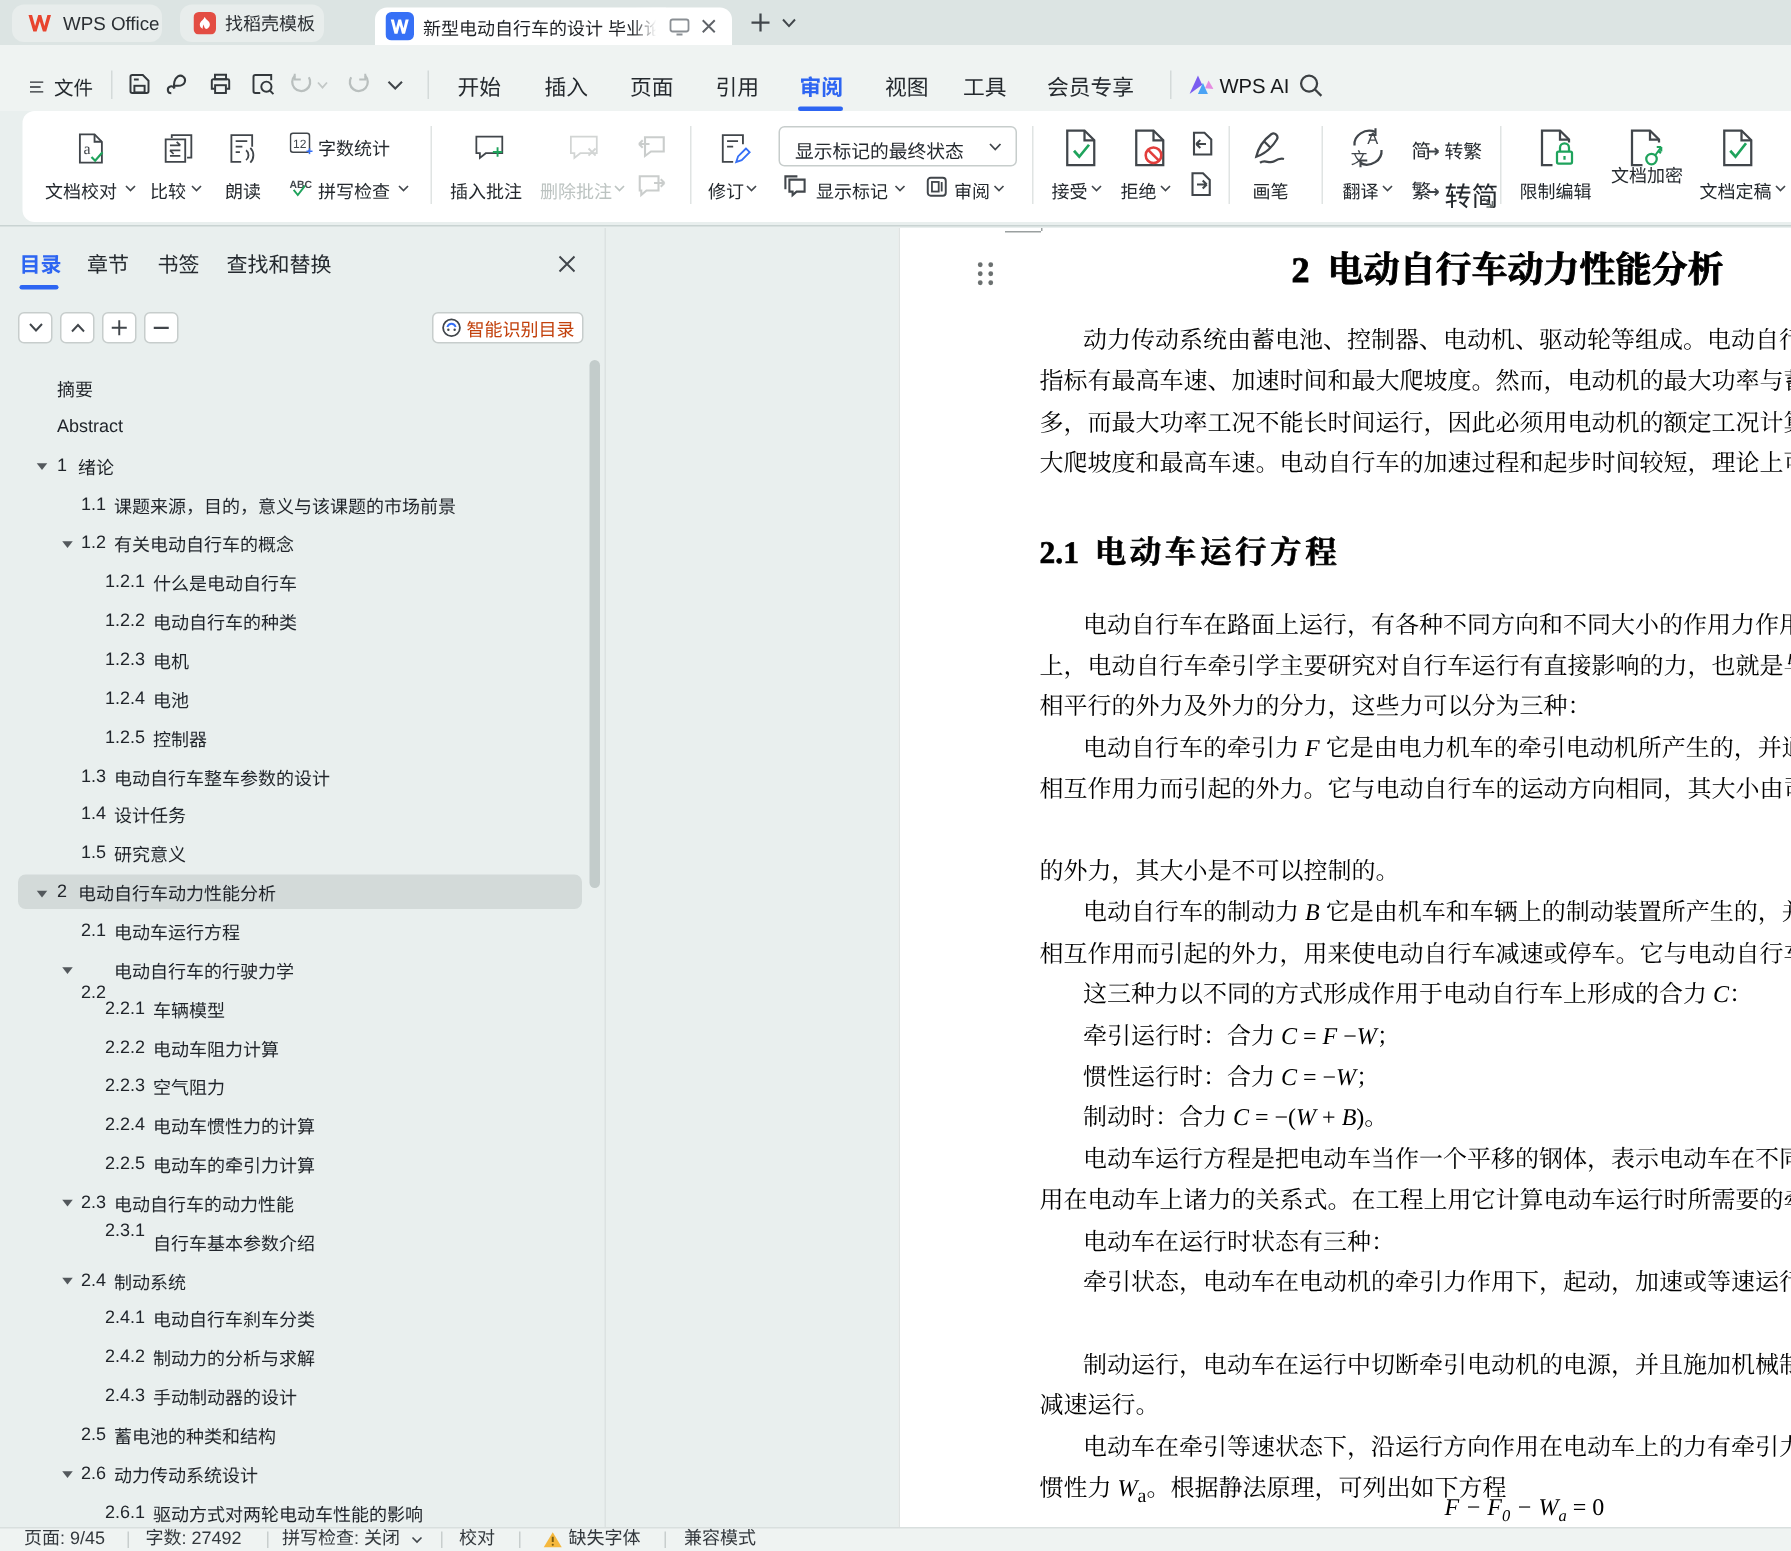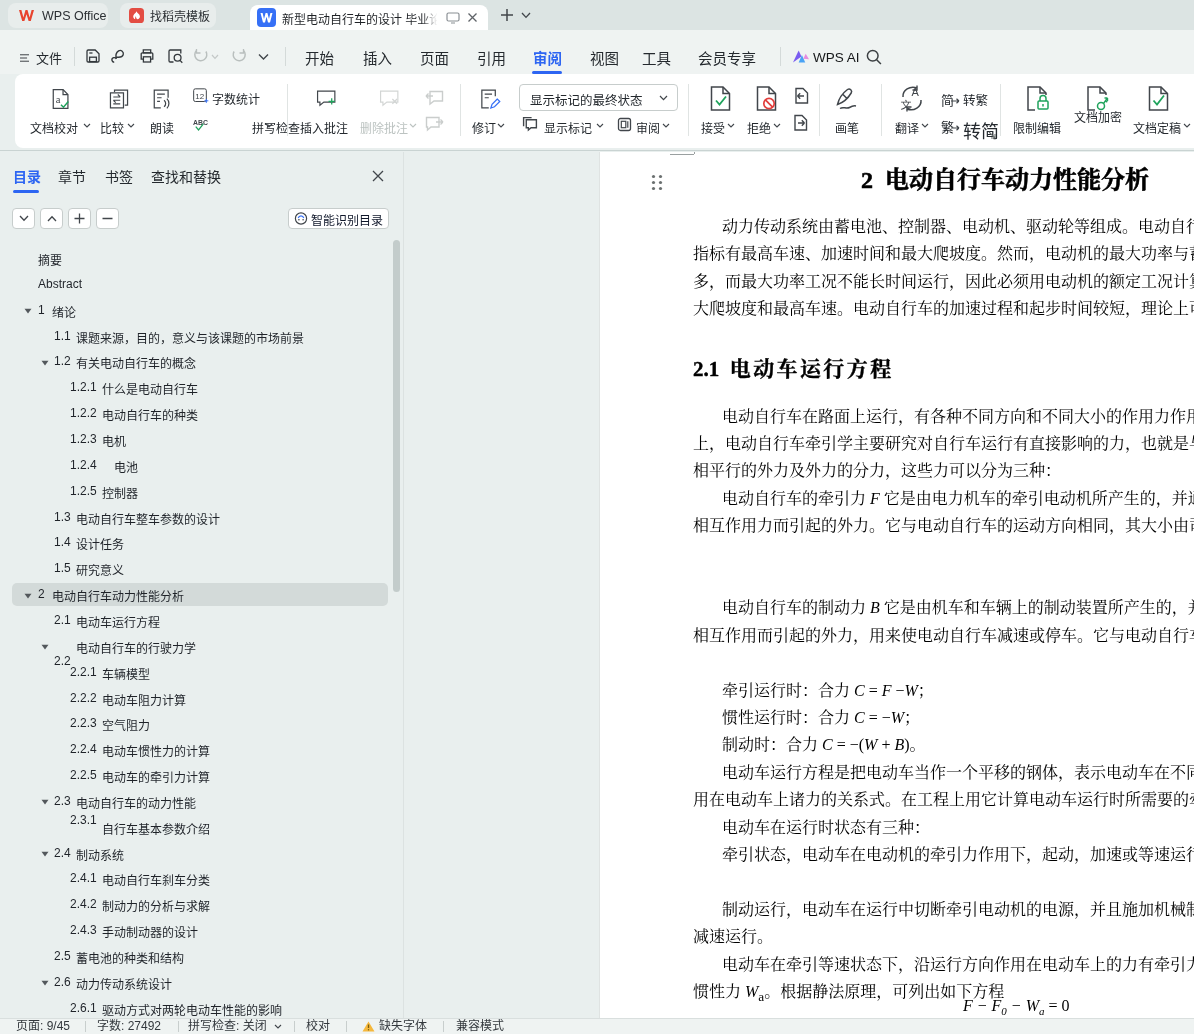--- a/index.html
+++ b/index.html
@@ -158,21 +158,21 @@
   <svg class="abs" style="left:193px; top:14px;" width="16" height="15" viewBox="0 0 24 22">
       <rect x="1" y="1" width="19" height="19" rx="2.5" fill="none" stroke="#41464b" stroke-width="1.5"></rect>
       <text x="3.5" y="16" font-size="12" font-family="Liberation Sans" fill="#41464b">12</text>
       <path d="M20 16 v6 M17 19 h6" stroke="#3670f6" stroke-width="1.5"></path>
     </svg>
   <div class="rlabel" style="left:212px; top:16px;">字数统计</div>
   <svg class="abs" style="left:193px; top:42px;" width="18" height="19" viewBox="0 0 26 19">
       <text x="0" y="9" font-size="10" font-weight="bold" font-family="Liberation Sans" fill="#41464b">ABC</text>
       <path d="M4 11 L8 16 L15 7" fill="none" stroke="#1fa35c" stroke-width="1.8"></path>
     </svg>
-  <div class="rlabel" style="left:212px; top:44.5px;margin-left:40px;">拼写检查</div>
+  <div class="rlabel" style="left:212px; top:44.5px;">拼写检查</div>
   <svg class="abs" style="left:265px; top:49px;" width="8" height="6" viewBox="0 0 8 6">
       <path d="M1 1 L4 4 L7 1" fill="none" stroke="#41464b" stroke-width="1.1"></path>
     </svg>
   <div class="rdiv" style="left:287px;"></div>
 
   <svg class="abs" style="left:316px; top:14px;" width="22" height="22" viewBox="0 0 28 26">
       <path d="M2 3 H24 V17 H10 L5 21 V17 H2 Z" fill="none" stroke="#41464b" stroke-width="1.5"></path>
       <path d="M20 12 v8 M16 16 h8" stroke="#1fa35c" stroke-width="1.6"></path>
     </svg>
   <div class="rlabel" style="left:300px; top:44.5px;">插入批注</div>
@@ -344,21 +344,21 @@
         <path d="M0.5 1.5 H10.5" stroke="#41464b" stroke-width="1.5"></path>
       </svg>
     </div>
   <div class="abs" style="left:288px; top:56px; width:101px; height:21px; background:#fff; border:1px solid #c7cdcc; border-radius:4px;"></div>
   <svg class="abs" style="left:294px; top:60px;" width="14" height="13" viewBox="0 0 14 13">
       <circle cx="7" cy="6.5" r="5.6" fill="none" stroke="#41464b" stroke-width="1.2"></circle>
       <path d="M4.2 6 a3 3.4 0 0 1 5.6 0" fill="none" stroke="#3670f6" stroke-width="1.2"></path>
       <circle cx="4.9" cy="7.8" r="0.8" fill="#41464b"></circle>
       <circle cx="9.1" cy="7.8" r="0.8" fill="#41464b"></circle>
     </svg>
-  <div class="abs" style="left:311px; top:59px; font-size:12px; color:#0f172a;">智能识别目录</div>
+  <div class="abs" style="left:311px; top:59px; font-size:12px; color:#c2410c;">智能识别目录</div>
   <div class="abs" style="left:12px; top:431px; width:376px; height:23px; background:#d3dad9; border-radius:5px;"></div>
   <div class="abs" style="left:393px; top:88px; width:7px; height:352px; background:#c3cccb; border-radius:3.5px;"></div>
 <div class="tocitem" style="left:38px; top:99.0px;">摘要</div>
 <div class="tocitem" style="left:38px; top:124.9px;">Abstract</div>
 <svg class="abs" style="left:24px; top:156.2px;" width="8" height="6" viewBox="0 0 8 6">
       <path d="M0.5 0.8 H7.5 L4 5.4 Z" fill="#53585c"></path>
     </svg>
 <div class="tocitem" style="left:38px; top:150.7px;">1</div>
 <div class="tocitem" style="left:52px; top:150.7px;">绪论</div>
 <div class="tocitem" style="left:54px; top:176.6px;">1.1</div>
@@ -368,21 +368,21 @@
     </svg>
 <div class="tocitem" style="left:54px; top:202.4px;">1.2</div>
 <div class="tocitem" style="left:76px; top:202.4px;">有关电动自行车的概念</div>
 <div class="tocitem" style="left:70px; top:228.2px;">1.2.1</div>
 <div class="tocitem" style="left:102px; top:228.2px;">什么是电动自行车</div>
 <div class="tocitem" style="left:70px; top:254.1px;">1.2.2</div>
 <div class="tocitem" style="left:102px; top:254.1px;">电动自行车的种类</div>
 <div class="tocitem" style="left:70px; top:280.0px;">1.2.3</div>
 <div class="tocitem" style="left:102px; top:280.0px;">电机</div>
 <div class="tocitem" style="left:70px; top:305.8px;">1.2.4</div>
-<div class="tocitem" style="left:102px; top:305.8px;margin-left:12px;">电池</div>
+<div class="tocitem" style="left:102px; top:305.8px;">电池</div>
 <div class="tocitem" style="left:70px; top:331.6px;">1.2.5</div>
 <div class="tocitem" style="left:102px; top:331.6px;">控制器</div>
 <div class="tocitem" style="left:54px; top:357.5px;">1.3</div>
 <div class="tocitem" style="left:76px; top:357.5px;">电动自行车整车参数的设计</div>
 <div class="tocitem" style="left:54px; top:383.4px;">1.4</div>
 <div class="tocitem" style="left:76px; top:383.4px;">设计任务</div>
 <div class="tocitem" style="left:54px; top:409.2px;">1.5</div>
 <div class="tocitem" style="left:76px; top:409.2px;">研究意义</div>
 <svg class="abs" style="left:24px; top:440.5px;" width="8" height="6" viewBox="0 0 8 6">
       <path d="M0.5 0.8 H7.5 L4 5.4 Z" fill="#53585c"></path>
@@ -454,22 +454,24 @@
 <div class="abs h2d" style="left:94px; top:200px; font-size:21px;">2.1&nbsp;&nbsp;<span style="letter-spacing:2.4px">电动车运行方程</span></div>
 <div class="dline" style="left:123px; top:62.0px;">动力传动系统由蓄电池、控制器、电动机、驱动轮等组成。电动自行车的主要</div>
 <div class="dline" style="left:94px; top:89.4px;">指标有最高车速、加速时间和最大爬坡度。然而，电动机的最大功率与蓄电池组</div>
 <div class="dline" style="left:94px; top:116.8px;">多，而最大功率工况不能长时间运行，因此必须用电动机的额定工况计算最大的</div>
 <div class="dline" style="left:94px; top:144.2px;">大爬坡度和最高车速。电动自行车的加速过程和起步时间较短，理论上可以不计</div>
 <div class="dline" style="left:123px; top:251.6px;">电动自行车在路面上运行，有各种不同方向和不同大小的作用力作用在车上</div>
 <div class="dline" style="left:94px; top:279.0px;">上，电动自行车牵引学主要研究对自行车运行有直接影响的力，也就是与运行方</div>
 <div class="dline" style="left:94px; top:306.4px;">相平行的外力及外力的分力，这些力可以分为三种：</div>
 <div class="dline" style="left:123px; top:333.8px;">电动自行车的牵引力 <i class="v">F</i> 它是由电力机车的牵引电动机所产生的，并通过与</div>
 <div class="dline" style="left:94px; top:361.2px;">相互作用力而引起的外力。它与电动自行车的运动方向相同，其大小由司机操纵</div>
+<div class="dline" style="left:94px; top:416.0px;">的外力，其大小是不可以控制的。</div>
 <div class="dline" style="left:123px; top:443.4px;">电动自行车的制动力 <i class="v">B</i> 它是由机车和车辆上的制动装置所产生的，并与车</div>
 <div class="dline" style="left:94px; top:470.8px;">相互作用而引起的外力，用来使电动自行车减速或停车。它与电动自行车运动方</div>
+<div class="dline" style="left:123px; top:498.2px;">这三种力以不同的方式形成作用于电动自行车上形成的合力 <i class="v">C</i>：</div>
 <div class="dline" style="left:123px; top:525.6px;">牵引运行时：合力 <i class="v">C</i> = <i class="v">F</i> −<i class="v">W</i>；</div>
 <div class="dline" style="left:123px; top:553.0px;">惯性运行时：合力 <i class="v">C</i> = −<i class="v">W</i>；</div>
 <div class="dline" style="left:123px; top:580.4px;">制动时：合力 <i class="v">C</i> = −(<i class="v">W</i> + <i class="v">B</i>)。</div>
 <div class="dline" style="left:123px; top:607.8px;">电动车运行方程是把电动车当作一个平移的钢体，表示电动车在不同情况下</div>
 <div class="dline" style="left:94px; top:635.2px;">用在电动车上诸力的关系式。在工程上用它计算电动车运行时所需要的牵引力，</div>
 <div class="dline" style="left:123px; top:662.6px;">电动车在运行时状态有三种：</div>
 <div class="dline" style="left:123px; top:690.0px;">牵引状态，电动车在电动机的牵引力作用下，起动，加速或等速运行；</div>
 <div class="dline" style="left:123px; top:744.8px;">制动运行，电动车在运行中切断牵引电动机的电源，并且施加机械制动力，</div>
 <div class="dline" style="left:94px; top:772.2px;">减速运行。</div>
 <div class="dline" style="left:123px; top:799.6px;">电动车在牵引等速状态下，沿运行方向作用在电动车上的力有牵引力与运行</div>

